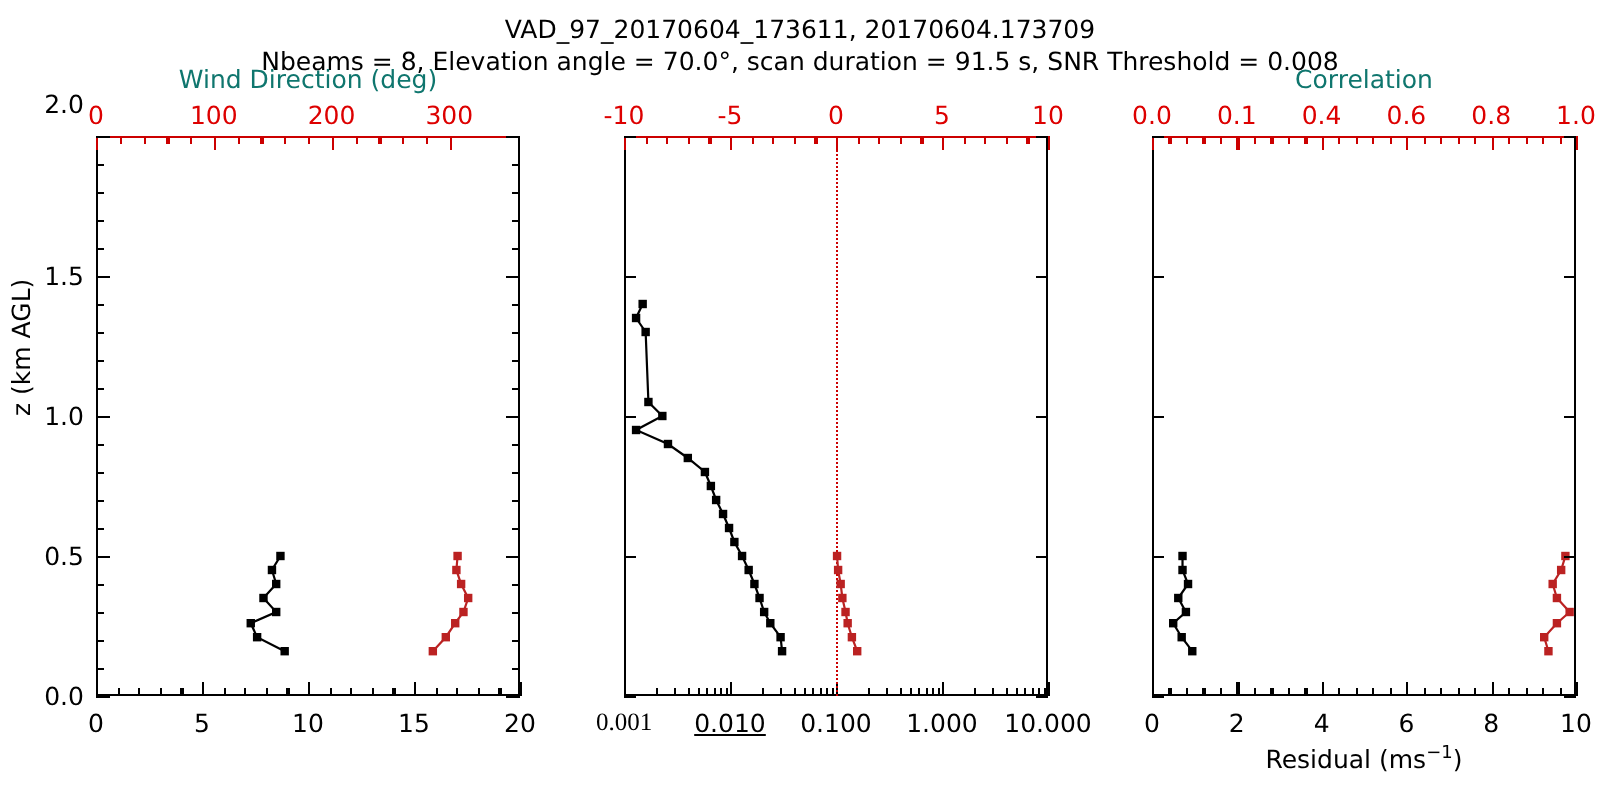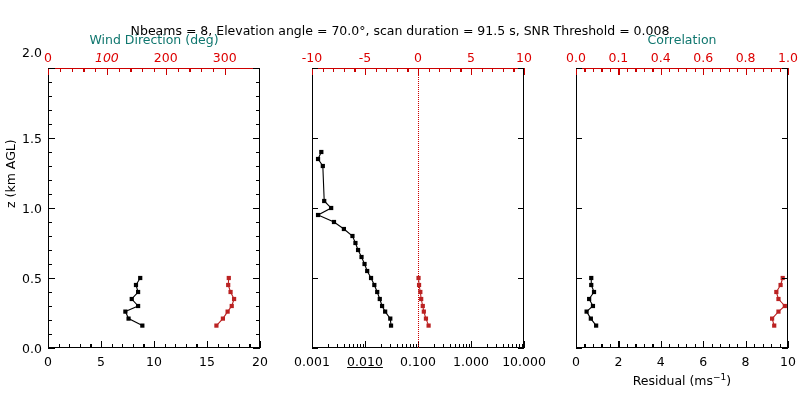--- a/index.html
+++ b/index.html
@@ -33,20 +33,21 @@
 
   svg{position:absolute;left:0;top:0;overflow:visible;}
   .credit{position:absolute;font-size:10px;color:#000;white-space:nowrap;}
   sup{font-size:0.72em;vertical-align:super;}
 </style>
 </head>
 <body>
 
 <div id="root">
 
+  <div class="ttl" id="title-line1">VAD_97_20170604_173611, 20170604.173709</div>
   <div class="ttl" id="title-line2">Nbeams = 8, Elevation angle = 70.0°, scan duration = 91.5 s, SNR Threshold = 0.008</div>
 
   <div id="ytitle">z (km AGL)</div>
 
   <div class="panel" id="panel-0" style="left: 48px; width: 212px;">
       <div class="frame"></div>
       <div class="frame-red"></div>
       <div class="tick" style="left: 0px; bottom: 0px; height: 7px;"></div>
       <div class="tick" style="left: 53px; bottom: 0px; height: 7px;"></div>
       <div class="tick" style="left: 106px; bottom: 0px; height: 7px;"></div>
@@ -340,25 +341,25 @@
       <div style="position: absolute; height: 1.2px; width: 6px; background: rgb(0, 0, 0); top: 0px; left: 0px;"></div>
       <div style="position: absolute; height: 1.2px; width: 6px; background: rgb(0, 0, 0); top: 0px; right: 0px;"></div>
     </div>
 
 <div class="ticklbl" style="left: 48px; top: 354px;">0</div>
     <div class="ticklbl" style="left: 101px; top: 354px;">5</div>
     <div class="ticklbl" style="left: 154px; top: 354px;">10</div>
     <div class="ticklbl" style="left: 207px; top: 354px;">15</div>
     <div class="ticklbl" style="left: 260px; top: 354px;">20</div>
     <div class="ticklbl red" style="left: 48px; top: 50px;">0</div>
-    <div class="ticklbl red" style="left: 106.889px; top: 50px; font-style: italic;">100</div>
+    <div class="ticklbl red" style="left: 106.889px; top: 50px;">100</div>
     <div class="ticklbl red" style="left: 165.778px; top: 50px;">200</div>
     <div class="ticklbl red" style="left: 224.667px; top: 50px;">300</div>
     <div class="axlabel red" style="left: 48px; width: 212px; top: 32px; font-size: 12.5px;">Wind Direction (deg)</div>
-    <div class="ticklbl" style="left: 312px; top: 354px;">0.001</div>
+    <div class="ticklbl" style="left: 312px; top: 354px; font-family: Liberation Serif, serif;">0.001</div>
     <div class="ticklbl" style="left: 365px; top: 354px; text-decoration: underline;">0.010</div>
     <div class="ticklbl" style="left: 418px; top: 354px;">0.100</div>
     <div class="ticklbl" style="left: 471px; top: 354px;">1.000</div>
     <div class="ticklbl" style="left: 524px; top: 354px;">10.000</div>
     <div class="ticklbl red" style="left: 312px; top: 50px;">-10</div>
     <div class="ticklbl red" style="left: 365px; top: 50px;">-5</div>
     <div class="ticklbl red" style="left: 418px; top: 50px;">0</div>
     <div class="ticklbl red" style="left: 471px; top: 50px;">5</div>
     <div class="ticklbl red" style="left: 524px; top: 50px;">10</div>
     <div class="ticklbl" style="left: 576px; top: 354px;">0</div>

